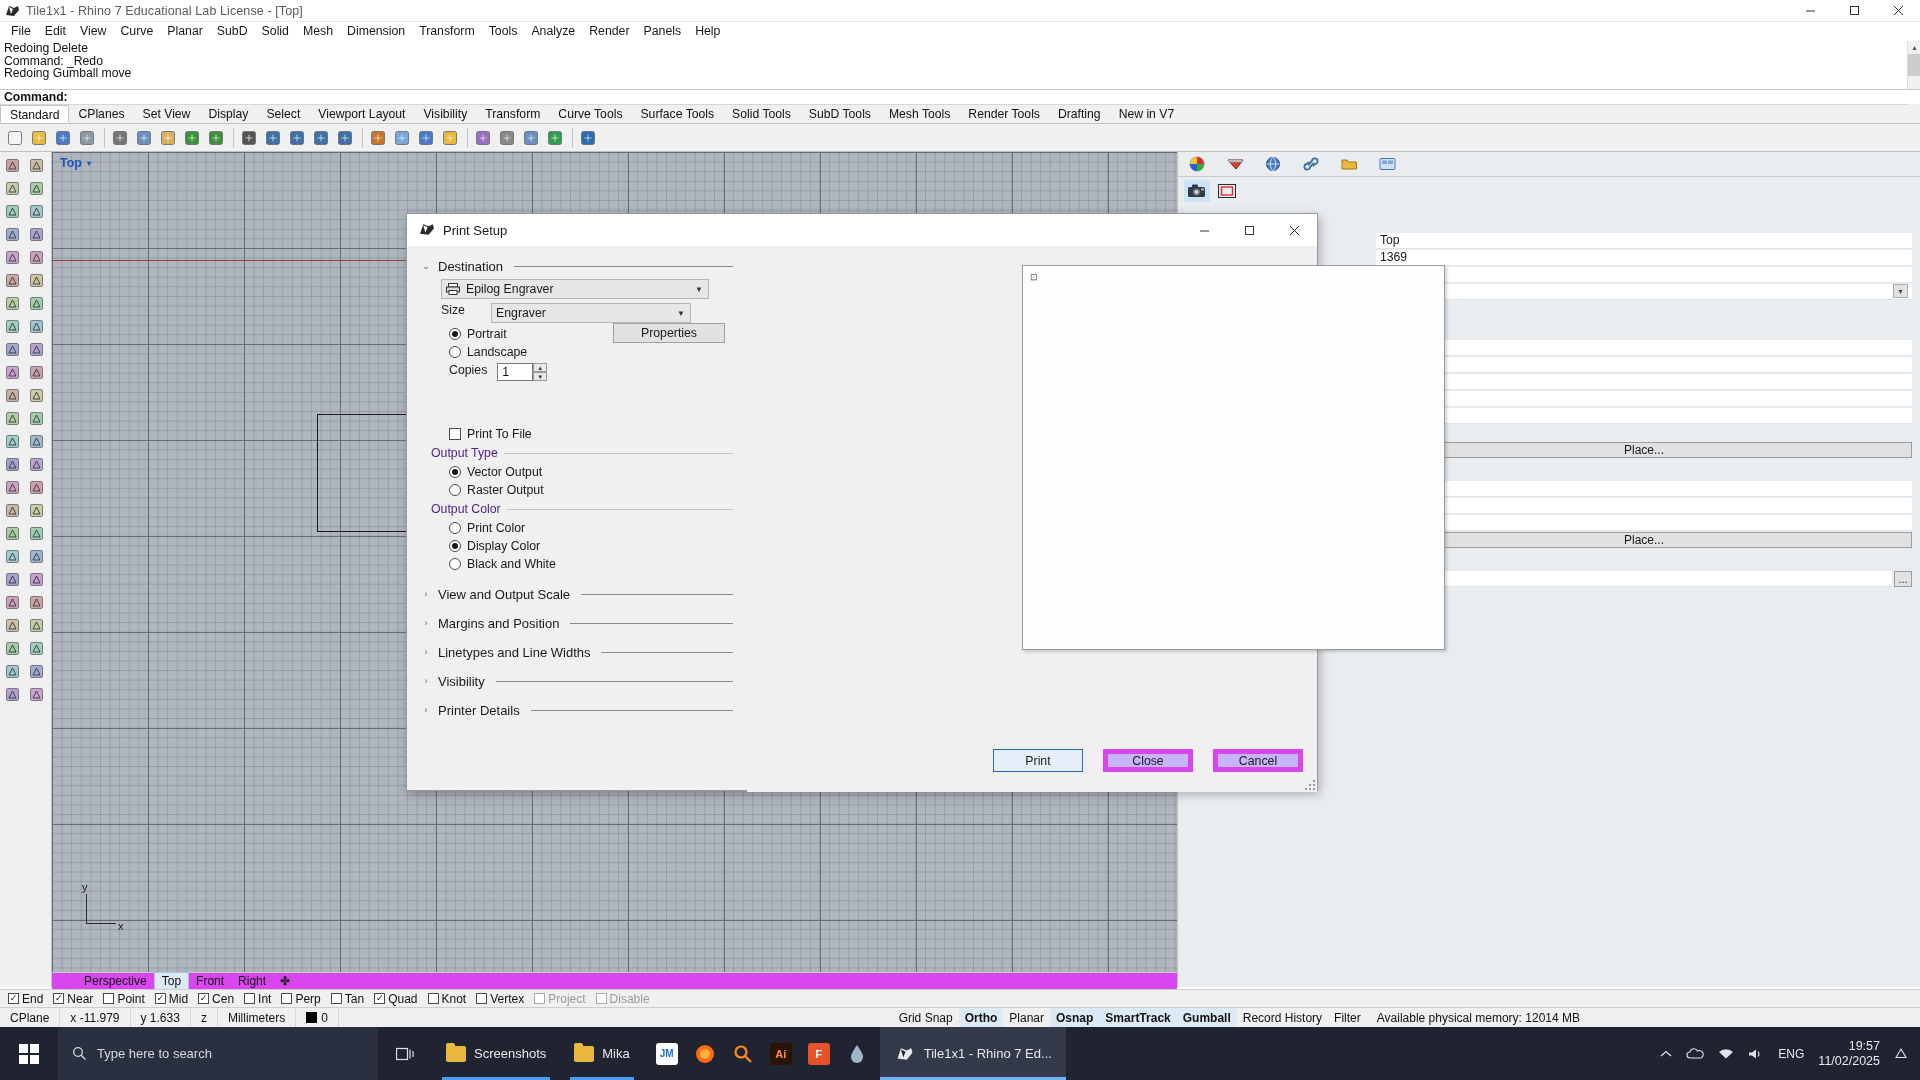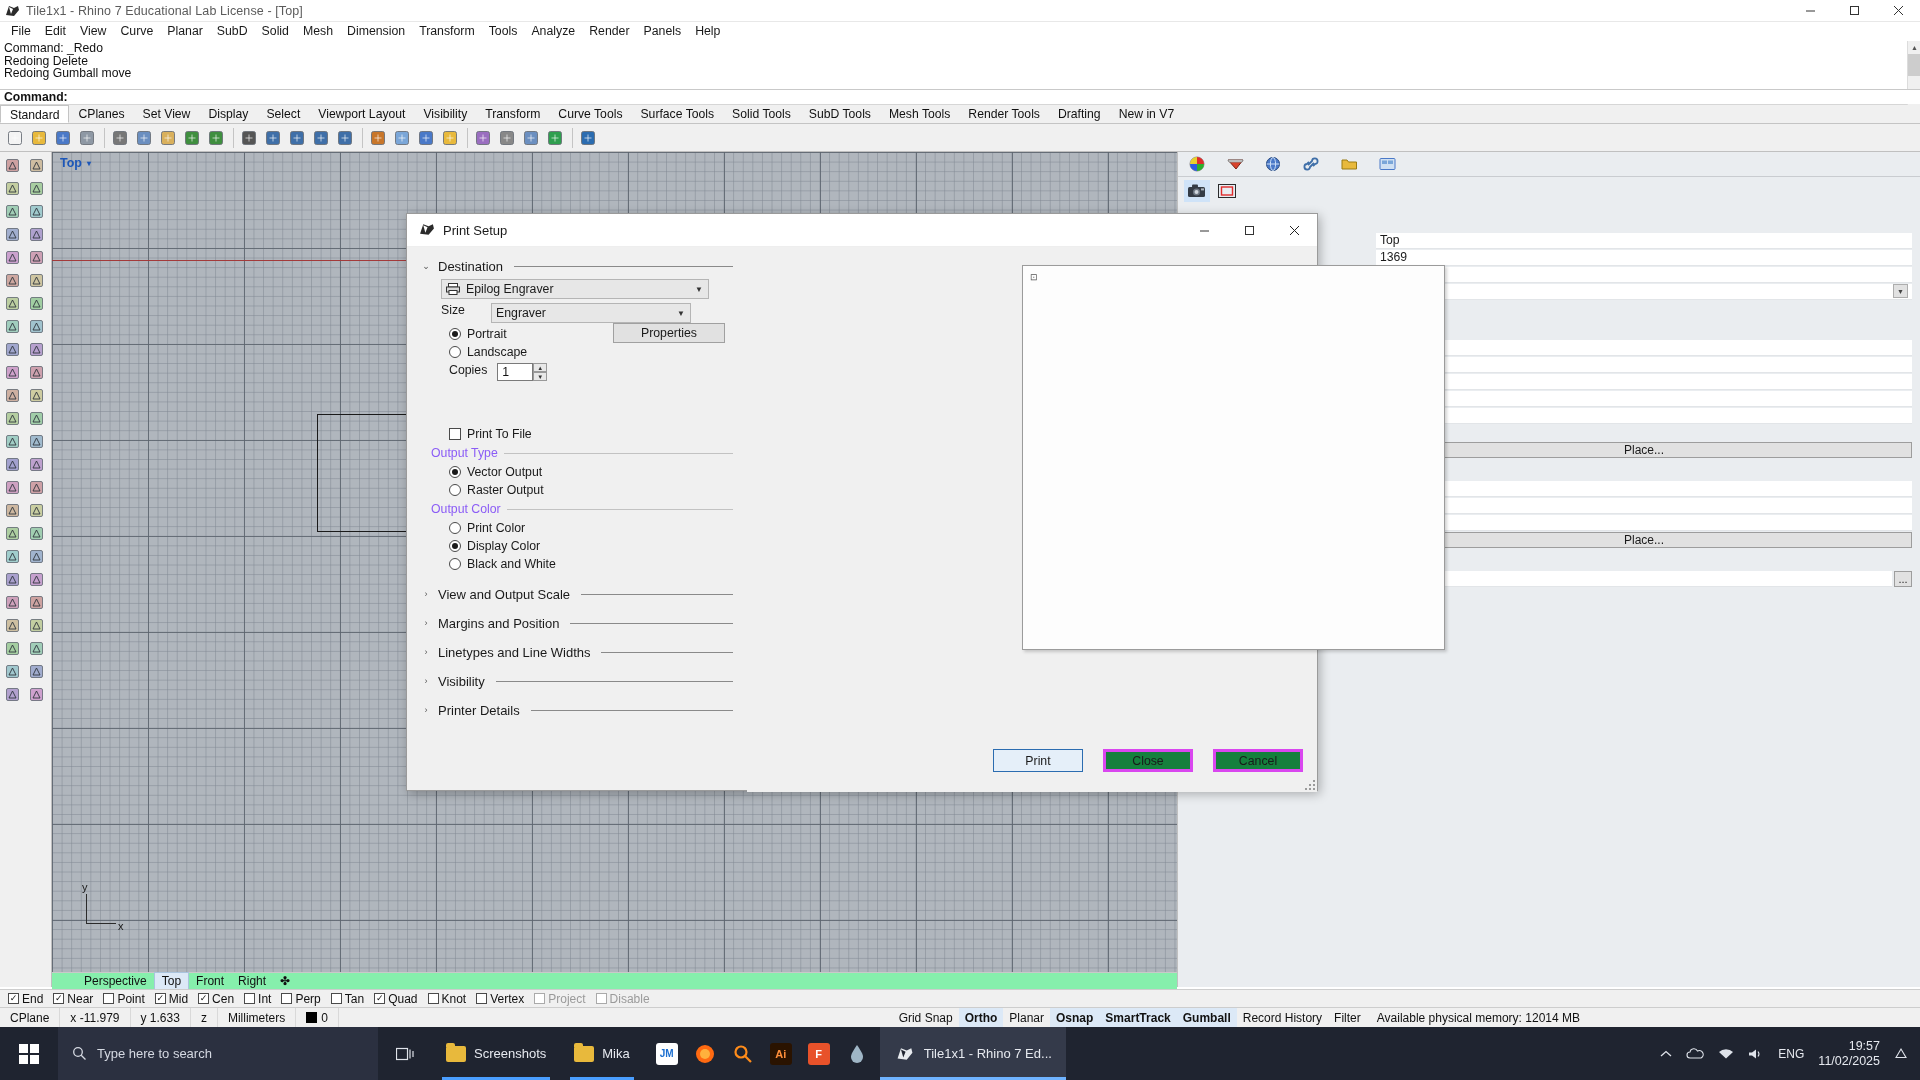--- a/index.html
+++ b/index.html
@@ -127,21 +127,21 @@
   .axis-gizmo { position: absolute; left: 26px; bottom: 40px; width: 46px; height: 46px; }
   .axis-gizmo .ln { position: absolute; background: #2b2b2b; }
   .axis-gizmo .lv { left: 8px; bottom: 8px; width: 1.4px; height: 30px; }
   .axis-gizmo .lh { left: 8px; bottom: 8px; height: 1.4px; width: 30px; }
   .axis-gizmo .ty { position: absolute; left: 4px; top: -5px; font-size: 11px; color: #1a1a1a; }
   .axis-gizmo .tx { position: absolute; left: 40px; bottom: 0px; font-size: 11px; color: #1a1a1a; }
 
   
   .vp-tabs {
     position: absolute; top: 972px; left: 52px; width: 1125px; height: 17px;
-    background: #86efac; display: flex; align-items: center; padding-left: 25px;
+    background: #d946ef; display: flex; align-items: center; padding-left: 25px;
     border-top: 1px solid #c9c9c9;
   }
   .vp-tab { padding: 1px 7px; font-size: 12px; color: #111; }
   .vp-tab.active { background: #dce9f7; border: 1px solid #aac4de; }
 
   
   .props {
     position: absolute; top: 152px; left: 1177px; width: 743px; height: 835px;
     background: #eaedf0; border-left: 1px solid #c0c0c0;
   }
@@ -266,21 +266,21 @@
   .sec-head {
     display: flex; align-items: center; gap: 7px; padding: 5px 14px 5px 4px; height: 22px;
   }
   .sec-head .chev { font-size: 9px; color: #555; width: 10px; text-align: center; }
   .sec-head .t { font-size: 13px; color: #1a1a1a; white-space: nowrap; }
   .sec-head .rule { flex: 1; height: 1px; background: #8a8a8a; margin-left: 4px; }
 
   .subgrp {
     display: flex; align-items: center; gap: 6px; padding: 3px 14px 3px 14px; height: 20px;
   }
-  .subgrp .t { font-size: 12.3px; color: #8b5cf6; white-space: nowrap; }
+  .subgrp .t { font-size: 12.3px; color: #4c1d95; white-space: nowrap; }
   .subgrp .rule { flex: 1; height: 1px; background: #c2c2c2; }
 
   .field-row { display: flex; align-items: flex-start; padding: 2px 0 2px 24px; gap: 8px; }
   .combo {
     height: 20px; background: #e7e7e7; border: 1px solid #b5b5b5; display: flex; align-items: center;
     font-size: 12.3px; color: #1a1a1a; padding: 0 4px; gap: 6px; position: relative;
   }
   .combo .arrow { position: absolute; right: 5px; font-size: 8px; color: #333; }
   .combo.printer { width: 268px; }
   .combo.size { width: 200px; }
@@ -312,21 +312,21 @@
   .preview-pane {
     position: absolute; left: 275px; top: 18px; width: 423px; height: 385px;
     background: #fdfdfd; border: 1px solid #9b9b9b;
     box-shadow: 2px 2px 3px rgba(0,0,0,.18);
   }
   .preview-mark { position: absolute; left: 7px; top: 6px; font-size: 9px; color: #555; }
   .dlg-footer {
     position: absolute; right: 14px; bottom: 20px; display: flex; gap: 20px;
   }
   .fbtn {
-    width: 90px; height: 23px; background: #15803d; border: 3px solid #d946ef;
+    width: 90px; height: 23px; background: #c4b5fd; border: 5px solid #d946ef;
     font-size: 12.3px; color: #1a1a1a; display: flex; align-items: center; justify-content: center;
   }
   .fbtn.primary { border: 1.6px solid #2b6cb0; background: #e5eff9; }
   .resize-grip { position: absolute; right: 2px; bottom: 2px; width: 12px; height: 12px; }
   .resize-grip i { position: absolute; width: 2px; height: 2px; background: #9a9a9a; }
 
   svg { display: block; }
 </style>
 </head>
 <body>
@@ -374,22 +374,22 @@
       <div class="menu-item">Transform</div>
       <div class="menu-item">Tools</div>
       <div class="menu-item">Analyze</div>
       <div class="menu-item">Render</div>
       <div class="menu-item">Panels</div>
       <div class="menu-item">Help</div>
     </div>
 
   <div class="cmd-area">
     <div class="cmd-lines" id="cmd-lines">
+        <div class="cmd-line">Redoing Delete</div>
         <div class="cmd-line">Command: _Redo</div>
-        <div class="cmd-line">Redoing Delete</div>
         <div class="cmd-line">Redoing Gumball move</div>
       </div>
     <div class="cmd-scroll">
       <div class="arrow">▲</div>
       <div class="thumb"></div>
     </div>
     <div class="cmd-prompt-row">
       <span class="cmd-prompt-text">Command:</span>
     </div>
   </div>

